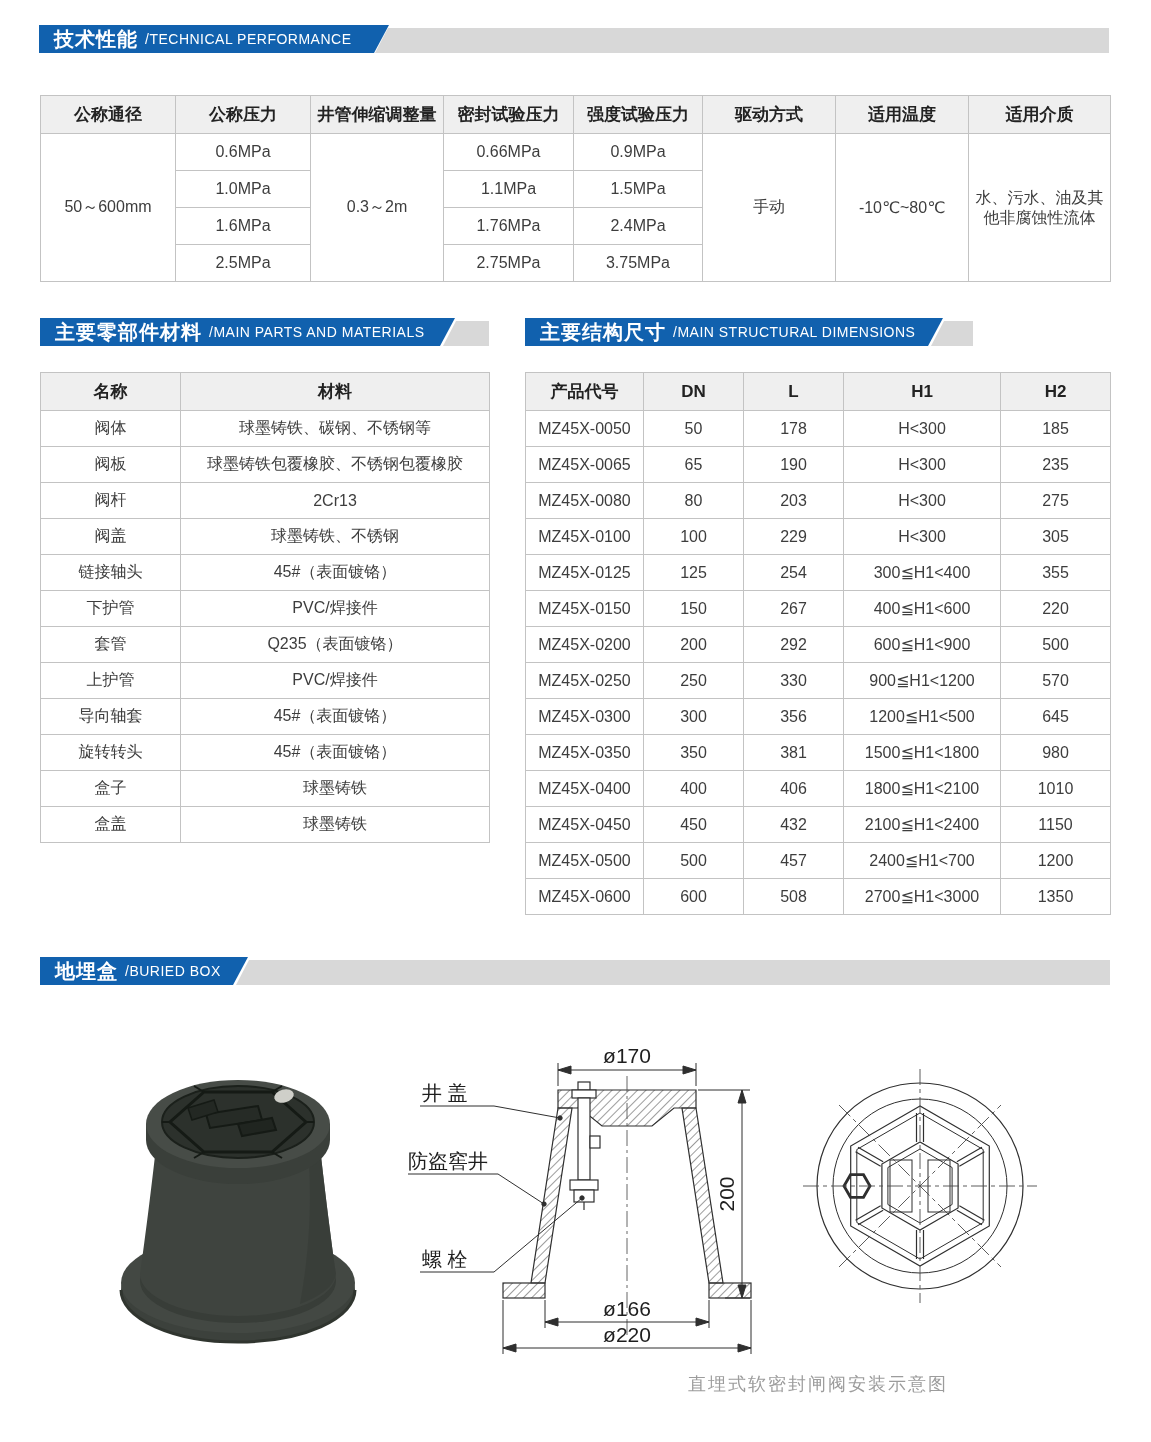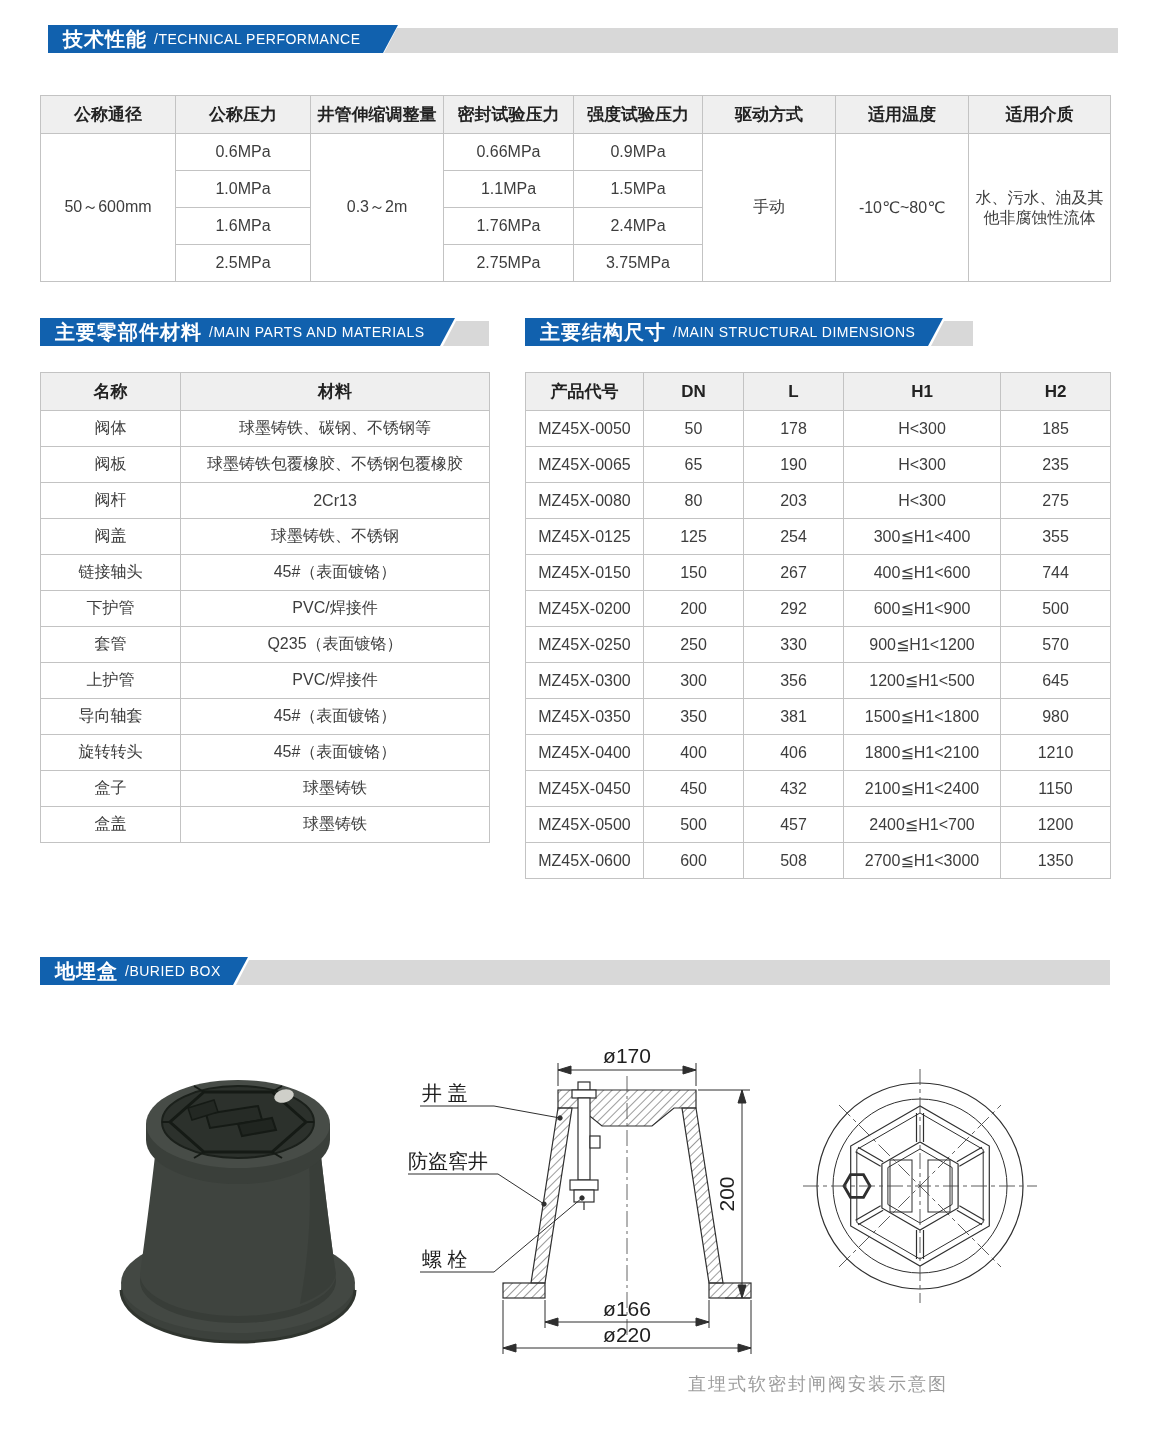--- a/index.html
+++ b/index.html
@@ -27,21 +27,21 @@
   .media-cell{padding:0 14px;line-height:20px;}
 
   .caption{position:absolute;font-size:18px;color:#9c9c9c;letter-spacing:2px;}
   svg text{font-family:"Liberation Sans","DejaVu Sans",sans-serif;}
 </style>
 </head>
 <body>
 
 <div class="page">
 
-  <div class="banner" style="left:48px;top:25px;width:976px;">
+  <div class="banner" style="left:39px;top:25px;width:976px;">
     <div class="gray" style="left:336px;width:734px;"></div>
     <div class="blue" style="width:350px;">
       <span class="zh">技术性能</span>
       <span class="en">/TECHNICAL PERFORMANCE</span>
     </div>
   </div>
 
   <div class="tblwrap" style="left:40px;top:80px;width:1070px;margin-top:15px;">
     <table class="tbl tech">
       <colgroup>
@@ -227,35 +227,42 @@
           </tr>
 
           <tr>
             <td>MZ45X-0080</td>
             <td>80</td>
             <td>203</td>
             <td>H&lt;300</td>
             <td>275</td>
           </tr>
 
+          <tr>
+            <td>MZ45X-0100</td>
+            <td>100</td>
+            <td>229</td>
+            <td>H&lt;300</td>
+            <td>305</td>
+          </tr>
 
           <tr>
             <td>MZ45X-0125</td>
             <td>125</td>
             <td>254</td>
             <td>300≦H1&lt;400</td>
             <td>355</td>
           </tr>
 
           <tr>
             <td>MZ45X-0150</td>
             <td>150</td>
             <td>267</td>
             <td>400≦H1&lt;600</td>
-            <td>744</td>
+            <td>220</td>
           </tr>
 
           <tr>
             <td>MZ45X-0200</td>
             <td>200</td>
             <td>292</td>
             <td>600≦H1&lt;900</td>
             <td>500</td>
           </tr>
 
@@ -281,21 +288,21 @@
             <td>381</td>
             <td>1500≦H1&lt;1800</td>
             <td>980</td>
           </tr>
 
           <tr>
             <td>MZ45X-0400</td>
             <td>400</td>
             <td>406</td>
             <td>1800≦H1&lt;2100</td>
-            <td>1210</td>
+            <td>1010</td>
           </tr>
 
           <tr>
             <td>MZ45X-0450</td>
             <td>450</td>
             <td>432</td>
             <td>2100≦H1&lt;2400</td>
             <td>1150</td>
           </tr>
 

